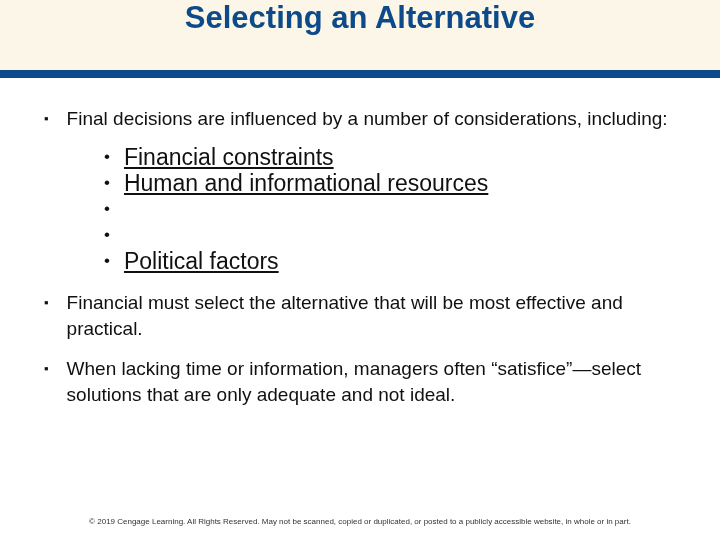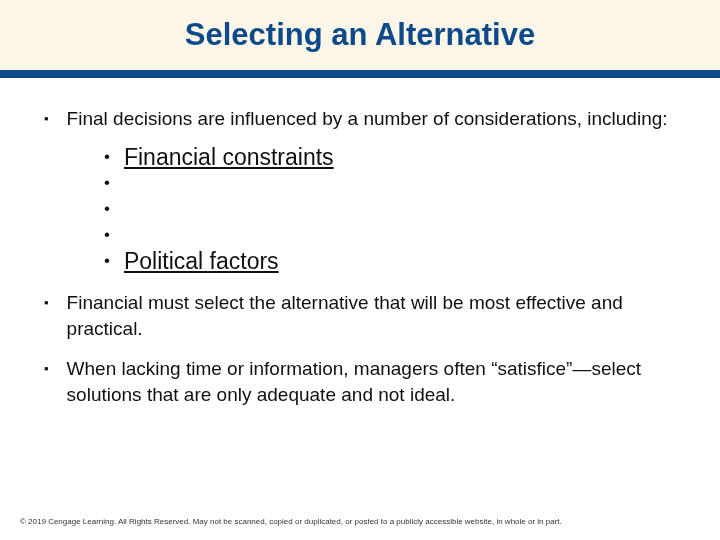--- a/index.html
+++ b/index.html
@@ -18,21 +18,21 @@
     position: relative;
     margin-top: 8px;
   }
   .title-inner {
     position: absolute;
     top: -8px;
     left: 0; right: 0;
     height: 70px;
     background: #fcf6e8;
     display: flex;
-    align-items: center;
+    align-items: flex-start;
     justify-content: center;
   }
   .title-text {
     color: #0d4a8a;
     font-size: 31px;
     font-weight: bold;
   }
   .content {
     background: #ffffff;
     flex: 1 1 auto;
@@ -68,20 +68,21 @@
     padding-right: 14px;
   }
   .lvl2 .text {
     font-size: 23px;
     line-height: 22px;
     text-decoration: underline;
   }
   .footer {
     font-size: 8px;
     color: #333;
+    text-align: center;
     padding: 10px 20px 14px 20px;
     background: #ffffff;
   }
 </style>
 </head>
 <body>
 
 <div class="slide">
 
   <div class="title-band">
@@ -97,20 +98,21 @@
       <div class="text">Final decisions are influenced by a number of considerations, including:</div>
     </div>
 
     <div class="lvl2-group">
       <div class="lvl2">
         <div class="marker">•</div>
         <div class="text">Financial constraints</div>
       </div>
       <div class="lvl2">
         <div class="marker">•</div>
+        <div class="text">Human and informational resources</div>
       </div>
       <div class="lvl2">
         <div class="marker">•</div>
       </div>
       <div class="lvl2">
         <div class="marker">•</div>
       </div>
       <div class="lvl2">
         <div class="marker">•</div>
         <div class="text">Political factors</div>

